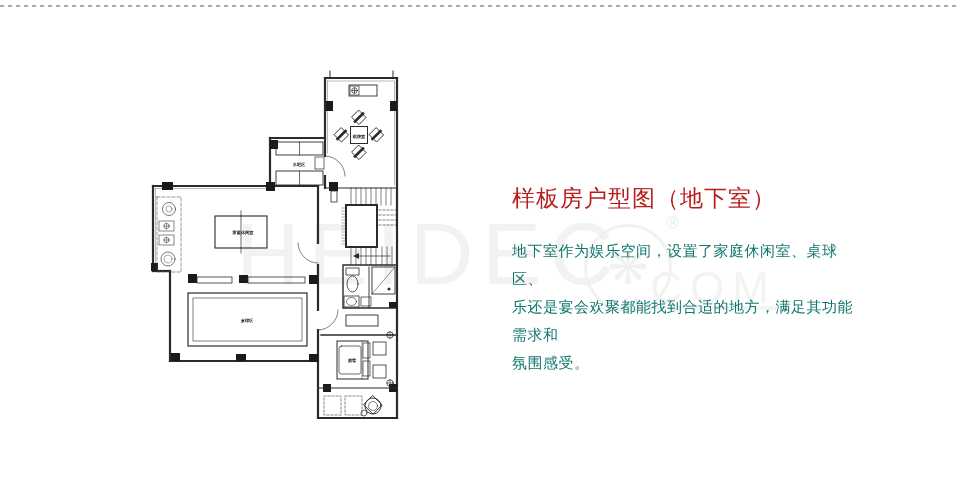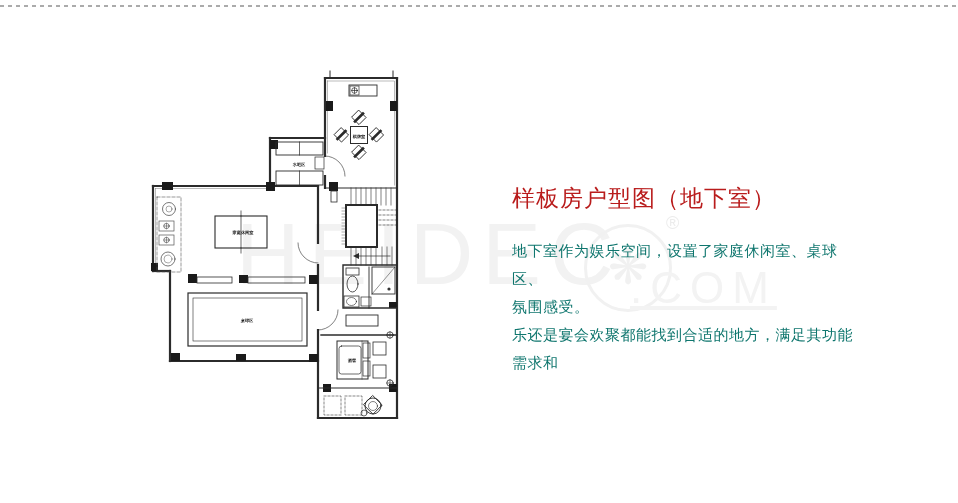--- a/index.html
+++ b/index.html
@@ -198,18 +198,18 @@
           <rect x="226.5" y="340.5" width="13" height="13" stroke-width="0.9" stroke="#2b2b2b"></rect>
         </g>
       <circle cx="224" cy="355" r="3" stroke-width="0.7" stroke="#2b2b2b"></circle>
     </g>
   </svg>
 
   <div class="article">
     <h1>样板房户型图（地下室）</h1>
     <div class="body-copy">
       <div class="body-line">地下室作为娱乐空间，设置了家庭休闲室、桌球区、</div>
+      <div class="body-line">乐还是宴会欢聚都能找到合适的地方，满足其功能需求和</div>
       <div class="body-line">氛围感受。</div>
-      <div class="body-line">乐还是宴会欢聚都能找到合适的地方，满足其功能需求和</div>
     </div>
   </div>
 
 </div>
 
 </body></html>

